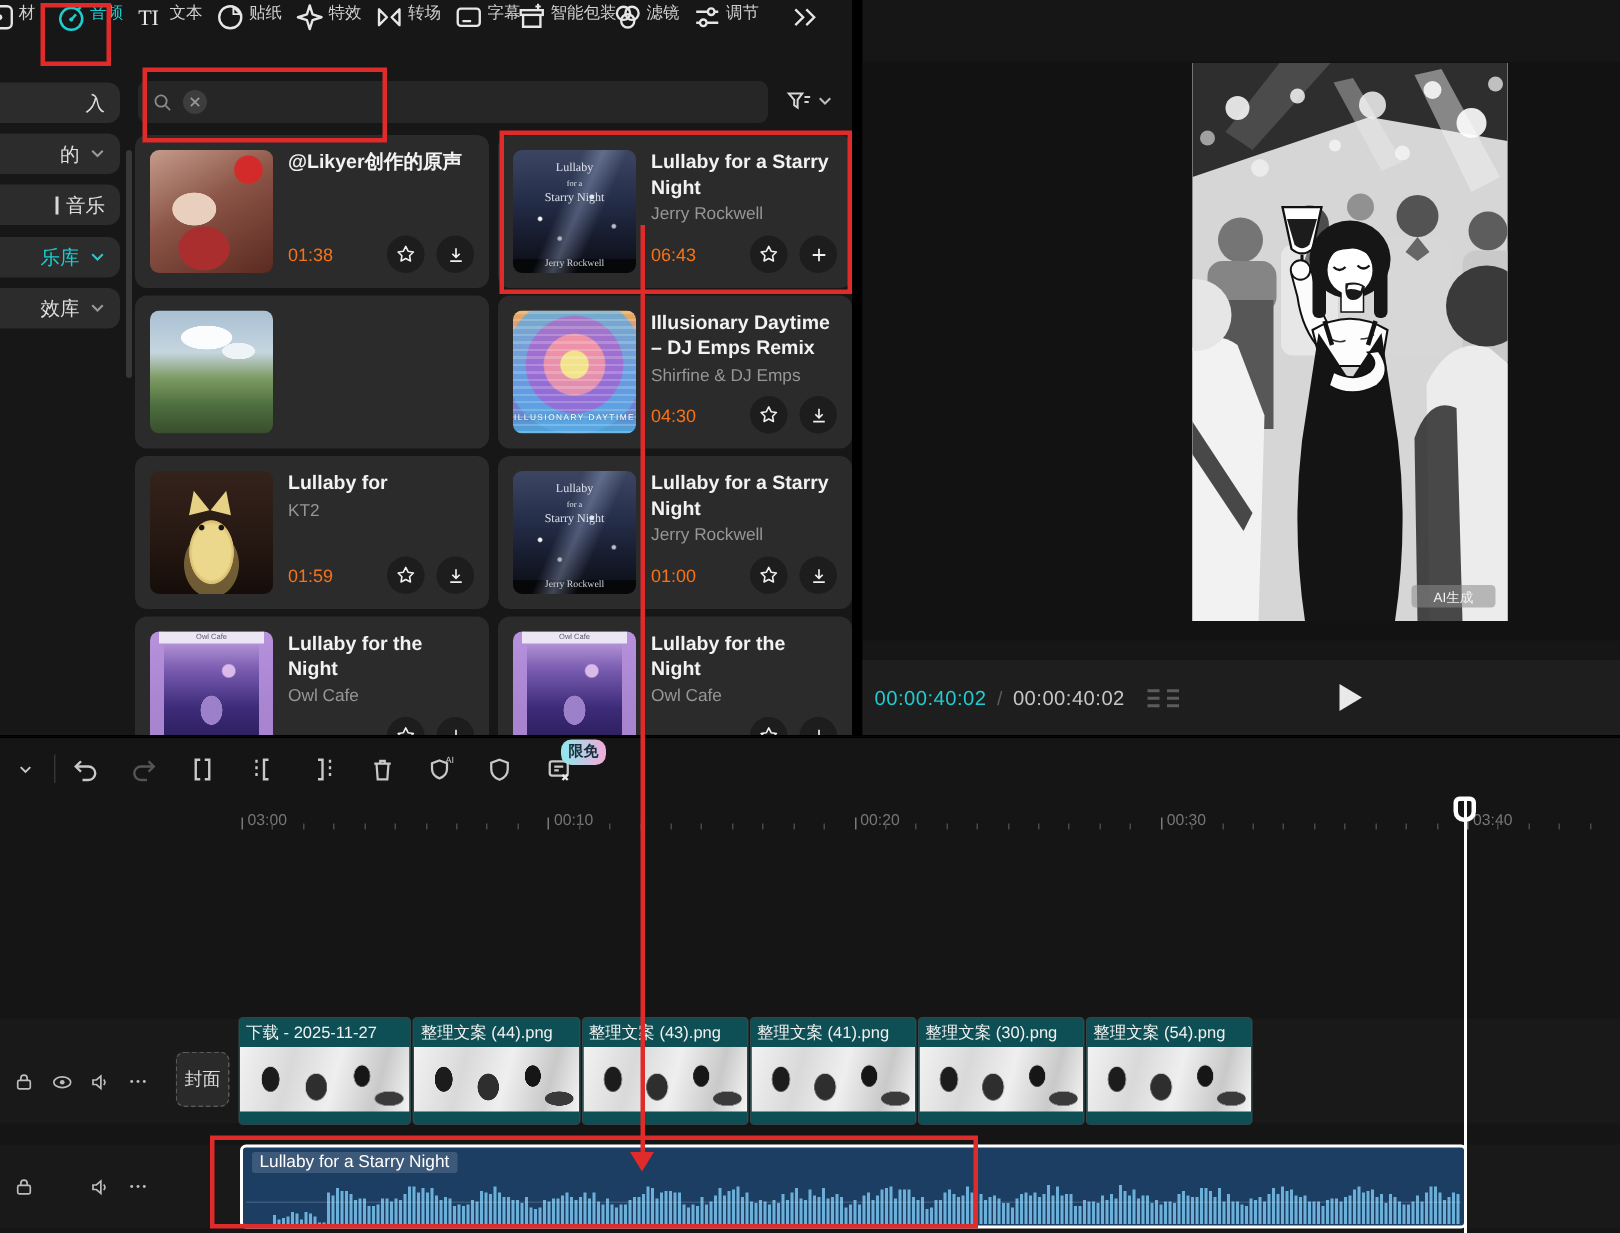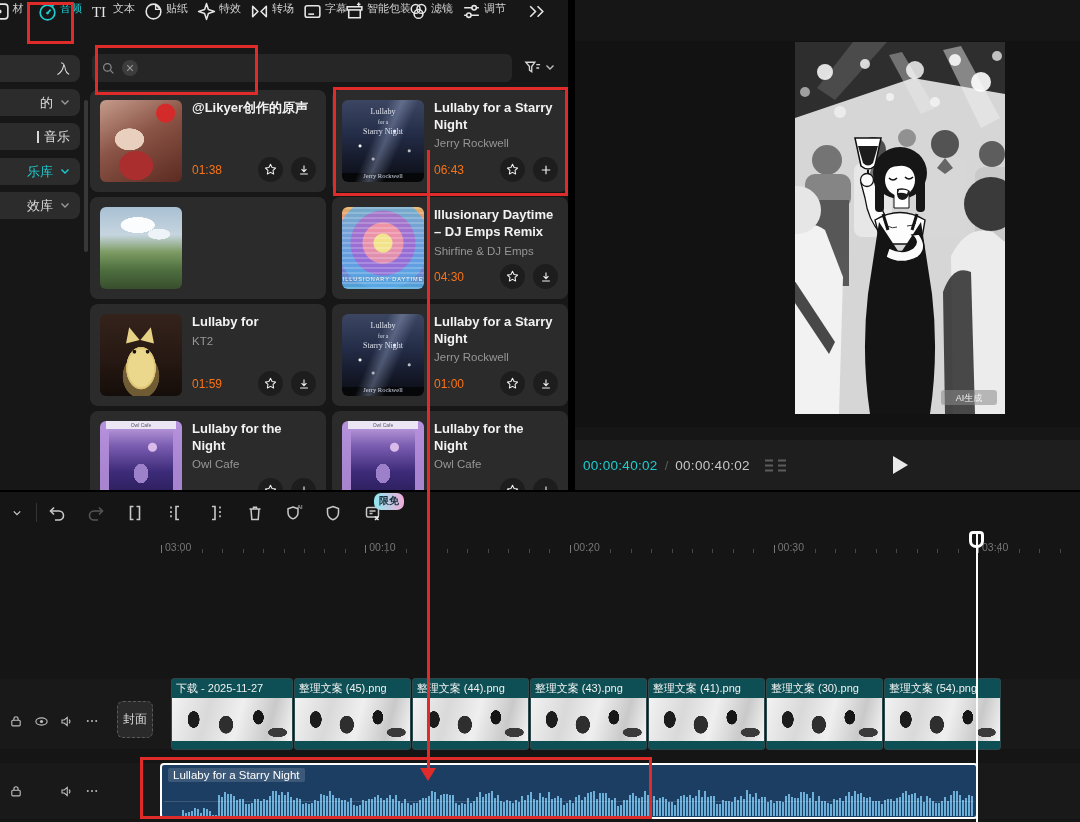--- a/index.html
+++ b/index.html
@@ -100,21 +100,21 @@
   .ruler { position:absolute; top:44px; left:0; right:0; height:18px; }
   .tick { position:absolute; bottom:1px; width:1px; background:#484848; }
   .tick.major { background:#7a7a7a; }
   .tick-label { position:absolute; bottom:1px; font-size:10.5px; color:#767676; }
 
   .lane { position:absolute; left:0; width:1080px; background:#191919; }
   .trk-ico { position:absolute; width:16px; height:16px; display:flex; align-items:center; justify-content:center; cursor:pointer; }
 
   .cover-btn { position:absolute; left:117px; top:209px; width:36px; height:37px; background:#2a2a2a; border:1px dashed #5a5a5a; border-radius:6px; color:#dcdcdc; font-size:12px; display:flex; align-items:center; justify-content:center; cursor:pointer; }
 
-  .clips { position:absolute; left:160px; top:187px; width:828px; height:70px; display:flex; gap:3px;margin-left:12px; }
+  .clips { position:absolute; left:160px; top:187px; width:674px; height:70px; display:flex; gap:3px; }
   .clip { flex:1; min-width:0; background:#0d4f54; border-radius:2px; overflow:hidden; display:flex; flex-direction:column; outline:1px solid rgba(95,190,196,.3); cursor:pointer; }
   .clip:first-child { flex:1.04; }
   .clip-name { height:19px; font-size:11px; color:#f0f0f0; padding:2px 4px 0; white-space:nowrap; overflow:hidden; }
   .clip-thumb { height:43px; background:
     radial-gradient(ellipse 10px 14px at 18% 50%, #1c1c1c 58%, transparent 61%),
     radial-gradient(ellipse 12px 15px at 45% 62%, #2e2e2e 58%, transparent 61%),
     radial-gradient(ellipse 9px 12px at 72% 45%, #161616 58%, transparent 61%),
     radial-gradient(ellipse 16px 8px at 88% 80%, #3a3a3a 58%, transparent 61%),
     linear-gradient(105deg,#f2f2f2 0%,#d9d9d9 30%,#efefef 55%,#c9c9c9 80%,#f5f5f5 100%); }
 
@@ -722,24 +722,20 @@
         </svg>
     </span>
 
     <div class="cover-btn">封面</div>
     <div class="clips" id="clips">
         <div class="clip">
           <div class="clip-name">下载 - 2025-11-27</div>
           <div class="clip-thumb"></div>
         </div>
         <div class="clip">
-          <div class="clip-name">整理文案 (45).png</div>
-          <div class="clip-thumb"></div>
-        </div>
-        <div class="clip">
           <div class="clip-name">整理文案 (44).png</div>
           <div class="clip-thumb"></div>
         </div>
         <div class="clip">
           <div class="clip-name">整理文案 (43).png</div>
           <div class="clip-thumb"></div>
         </div>
         <div class="clip">
           <div class="clip-name">整理文案 (41).png</div>
           <div class="clip-thumb"></div>

